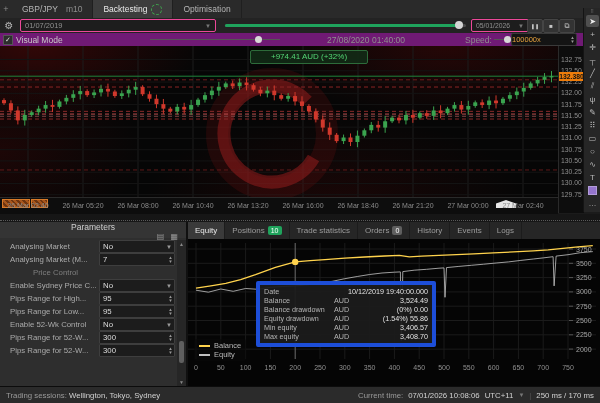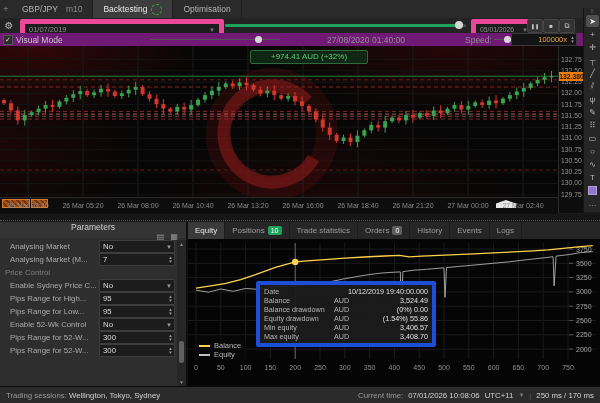--- a/index.html
+++ b/index.html
@@ -12,42 +12,42 @@
   #tabbar .plus{width:12px;color:#8a8a8a;font-size:9px;display:flex;align-items:center;justify-content:center;}
   .tab{display:flex;align-items:center;gap:4px;padding:0 10px;color:#b5b5b5;font-size:8.5px;border-right:1px solid #1f1f1f;}
   .tab .tf{color:#8d8d8d;margin-left:4px;}
   .tab.active{background:#3d3d3d;color:#e8e8e8;}
   .spinner{width:9px;height:9px;border:1px dashed #3fa34d;border-radius:50%;display:inline-block;}
   
   #toolbar{position:absolute;left:0;top:18px;width:583px;height:15px;background:#232323;}
   .icon-btn{position:absolute;top:1px;width:14px;height:12px;background:#333;border:1px solid #454545;
             color:#c5c5c5;font-size:7px;display:flex;align-items:center;justify-content:center;border-radius:2px;}
   #gear-btn{left:2px;top:1px;background:none;border:none;font-size:10px;color:#b5b5b5;}
-  .date-box{position:absolute;top:1px;height:11px;background:#1d1d1d;border:5px solid #ec4899;color:#8f8f8f;
+  .date-box{position:absolute;top:1px;height:11px;background:#1d1d1d;border:1px solid #ec4899;color:#8f8f8f;
             font-size:7.5px;display:flex;align-items:center;padding:0 4px;border-radius:2px;}
   .date-box .caret{margin-left:auto;color:#777;font-size:6px;}
   #start-date{left:20px;width:186px;}
   #end-date{left:471px;width:48px;}
   #progress{position:absolute;left:225px;top:6px;width:241px;height:3px;background:#4a4a4a;border-radius:2px;}
   #progress .fill{height:3px;background:#1fa35c;border-radius:2px;}
   #progress .thumb{position:absolute;top:-3px;width:8px;height:8px;border-radius:50%;background:#d4d4d4;}
   
   #chartbar{position:absolute;left:0;top:33px;width:583px;height:13px;background:#701a75;font-size:8.5px;}
   #vm-check{position:absolute;left:3px;top:2px;width:8px;height:8px;background:#2d2d2d;border:1px solid #555;
             color:#ddd;font-size:7px;line-height:8px;text-align:center;}
   #vm-label{position:absolute;left:16px;top:2px;color:#c8c8c8;}
   #vm-slider{position:absolute;left:150px;top:6px;width:130px;height:1px;background:#555;}
   #vm-slider .thumb{position:absolute;left:105px;top:-3px;width:7px;height:7px;border-radius:50%;background:#d8d8d8;}
   #bt-time{position:absolute;left:327px;top:2px;color:#8f8f8f;}
   #speed-label{position:absolute;left:465px;top:2px;color:#8f8f8f;}
   #speed-slider{position:absolute;left:494px;top:6px;width:14px;height:1px;background:#555;}
   #speed-slider .thumb{position:absolute;right:-3px;top:-3px;width:7px;height:7px;border-radius:50%;background:#d8d8d8;}
   #speed-box{position:absolute;left:511px;top:0;width:64px;height:11px;background:#141414;border:1px solid #3a3a3a;
              display:flex;align-items:center;border-radius:2px;}
-  #speed-box .val{flex:1;text-align:right;color:#e8a33d;font-size:7.5px;padding-right:2px;}
+  #speed-box .val{flex:1;text-align:left;color:#e8a33d;font-size:7.5px;padding-right:2px;}
   .stepper{display:flex;flex-direction:column;justify-content:center;width:7px;color:#999;}
   .stepper span{font-size:4.5px;line-height:4px;text-align:center;}
   
   #chart-region{position:absolute;left:0;top:46px;width:583px;height:167px;}
   #plot{position:absolute;left:0;top:0;width:558px;height:151px;
         background:
           radial-gradient(ellipse 260px 110px at 6% 0%, rgba(150,10,10,.30), transparent 65%),
           radial-gradient(ellipse 280px 110px at 80% 0%, rgba(150,10,10,.22), transparent 65%),
           radial-gradient(ellipse 240px 140px at 0% 70%, rgba(130,10,10,.18), transparent 60%),
           radial-gradient(ellipse 320px 150px at 60% 105%, rgba(130,10,10,.16), transparent 60%),
@@ -74,21 +74,21 @@
   
   #bottom{position:absolute;left:0;top:214px;width:600px;height:172px;background:#161616;}
   #bottom .dotline{position:absolute;left:0;top:6px;width:600px;border-top:1px dotted #5a5a5a;}
   #params{position:absolute;left:0;top:8px;width:186px;bottom:0;background:#2e2e2e;border-right:2px solid #101010;}
   #params-header{height:16px;display:flex;align-items:center;padding:0 6px;color:#cfcfcf;font-size:8.5px;background:#343434;flex-direction:column;}
   #params-header .hicons{margin-left:auto;color:#9a9a9a;font-size:8px;letter-spacing:2px;}
   #params-rows{position:absolute;left:0;top:18px;right:9px;bottom:0;overflow:hidden;}
   .prow{height:13px;display:flex;align-items:center;padding-left:10px;}
   .prow .plabel{width:88px;color:#ababab;font-size:7.8px;white-space:nowrap;overflow:hidden;}
   .prow.section{padding-left:5px;}
-  .prow.section .plabel{color:#7f7f7f;width:auto;}
+  .prow.section .plabel{color:#7f7f7f;width:auto;margin-left:28px;}
   .pctrl{margin-left:auto;margin-right:2px;width:74px;height:11px;background:#1c1c1c;border:1px solid #3e3e3e;
          display:flex;align-items:center;border-radius:1px;}
   .pctrl .pval{flex:1;color:#ddd;font-size:7.8px;padding-left:3px;}
   .pctrl .dd{color:#999;font-size:6px;padding-right:2px;}
   #params-scroll{position:absolute;right:0;top:18px;bottom:0;width:9px;background:#262626;}
   #params-scroll .arr{position:absolute;left:0;width:9px;color:#888;font-size:5px;text-align:center;}
   #params-scroll .thumb{position:absolute;left:2px;width:5px;height:22px;background:#5f5f5f;border-radius:2px;top:69%;}
   
   #equity-panel{position:absolute;left:188px;top:8px;right:0;bottom:0;background:#1c1c1c;}
   #etabs{height:17px;background:#262626;border-bottom:1px solid #101010;display:flex;align-items:stretch;}

